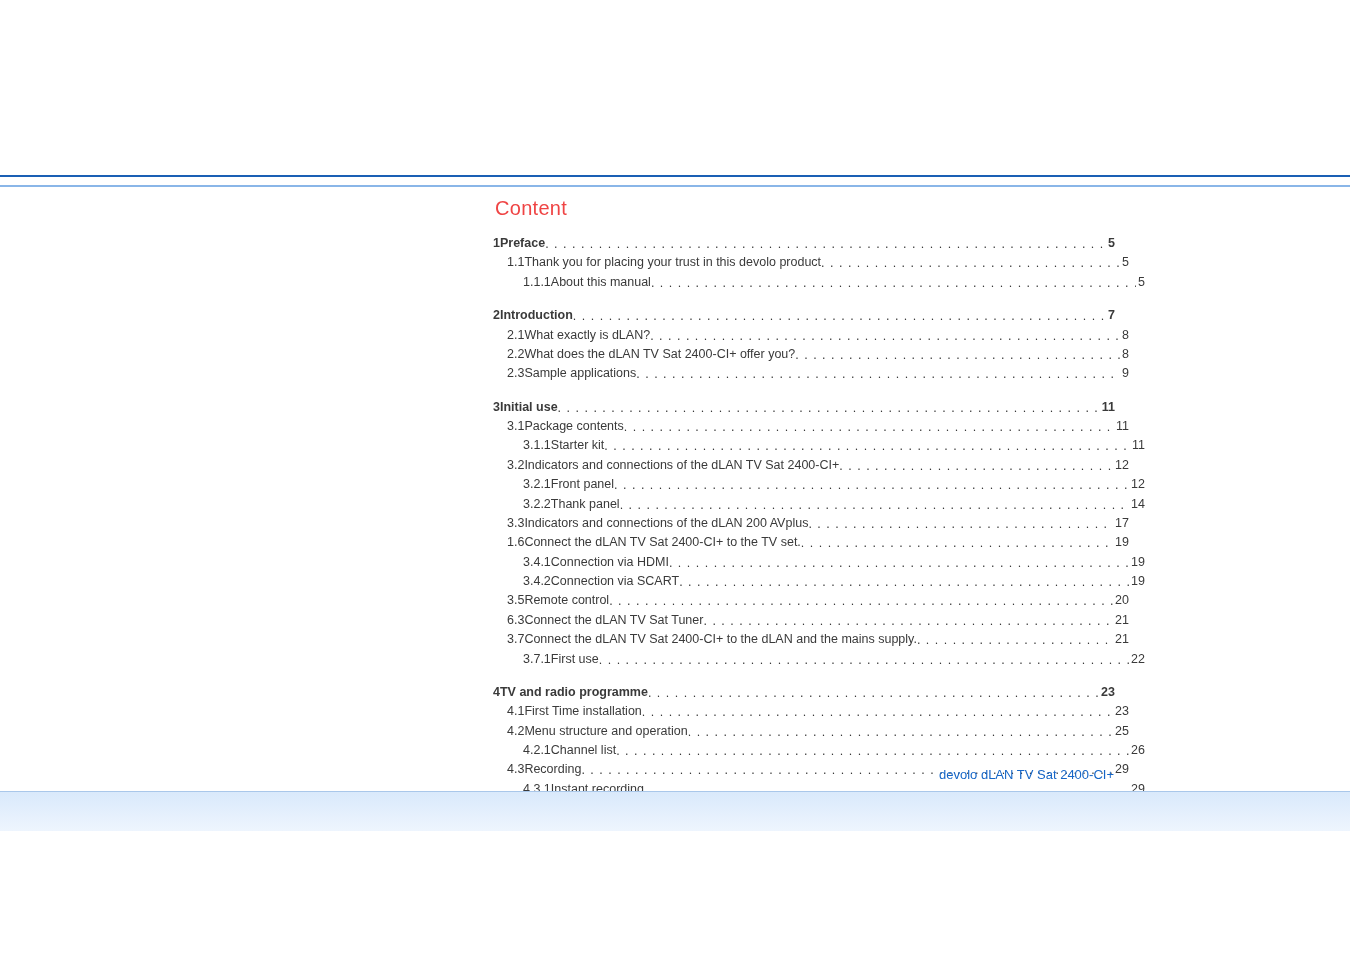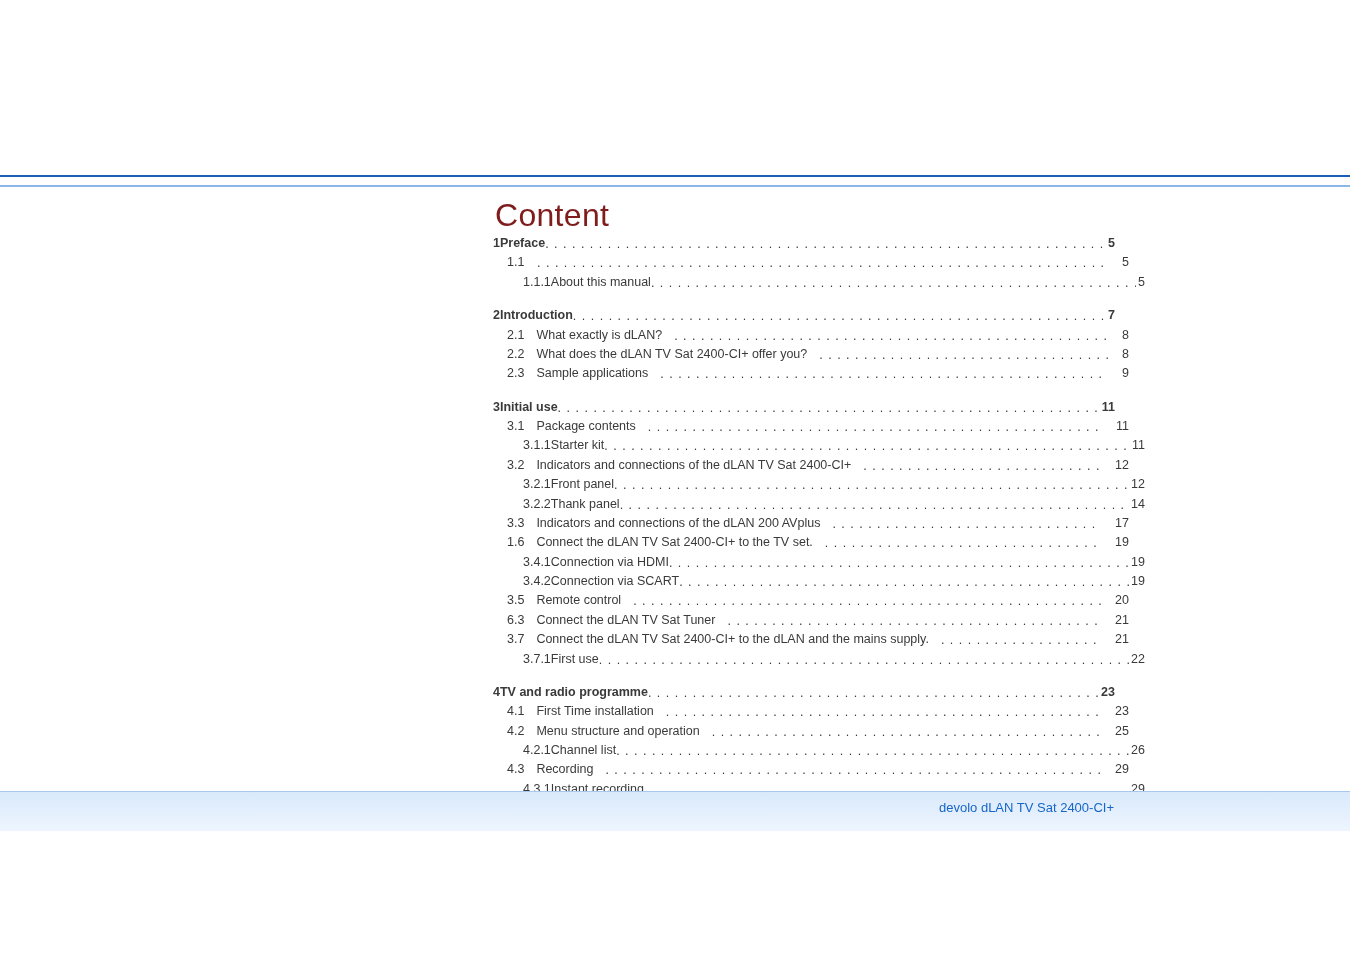--- a/index.html
+++ b/index.html
@@ -1,37 +1,37 @@
 <!DOCTYPE html>
 <html><head>
 <meta charset="utf-8">
 <style>
   * { box-sizing: border-box; margin: 0; padding: 0; }
   html, body { width: 1350px; height: 954px; background: #ffffff; font-family: "Segoe UI", Arial, sans-serif; color: #333333; }
   .page { width: 1350px; height: 954px; position: relative; }
   .topbar { position: absolute; top: 175px; left: 0; right: 0; height: 13px; }
   .topbar .line-dark { position: absolute; left: 0; right: 0; top: 0; height: 2px; background: #1a5fb4; }
   .topbar .line-light { position: absolute; left: 0; right: 0; top: 10px; height: 2px; background: #8ab6e8; }
-  .title { position: absolute; left: 495px; top: 197px; font-size: 32px; font-weight: 400; color: #7f1d1d; letter-spacing: 0.3px; }
+  .title { position: absolute; left: 495px; top: 197px; font-size: 20px; font-weight: 400; color: #ef4444; letter-spacing: 0.3px; }
   .toc { position: absolute; left: 493px; top: 234px; width: 622px; font-size: 12.5px; line-height: 1.55; color: #3a3a3a; }
   .section { margin-bottom: 14px; }
   .row { display: flex; align-items: baseline; white-space: nowrap; width: 100%; }
   .num-col { display:inline-block; }
   .num1 { width: 14px; font-weight: 600; }
   .num2 { width: 36px; }
   .num3 { width: 42px; }
-  .ind1 { margin-left: 14px; gap: 12px; }
+  .ind1 { margin-left: 14px; }
   .ind2 { margin-left: 30px; }
   .label { flex: 0 0 auto; }
   .bold { font-weight: 600; }
   .dots { flex: 1 1 auto; overflow: hidden; letter-spacing: 1px; color: #3a3a3a; position: relative; top: 1px; }
   .dots::after { content: " . . . . . . . . . . . . . . . . . . . . . . . . . . . . . . . . . . . . . . . . . . . . . . . . . . . . . . . . . . . . . . . . . . . . . . . . . . . . . . . . . . . . . . . . . . . . . . . . . . . . . . . . . . . . . . . . . . . . . . . . . . . . . . . ."; }
   .pg { flex: 0 0 auto; padding-left: 2px; }
   .footer-band { position: absolute; left: 0; right: 0; top: 791px; height: 40px; background: linear-gradient(to bottom, #d9e9fb 0%, #eef5fe 100%); border-top: 1px solid #a9c7ea; }
-  .footer-text { position: absolute; right: 236px; top: 800px; font-size: 13px; color: #1666c7; }
+  .footer-text { position: absolute; right: 236px; top: 767px; font-size: 13px; color: #1666c7; }
 </style>
 </head>
 <body>
 
 <div class="page">
   <div class="topbar">
     <div class="line-dark"></div>
     <div class="line-light"></div>
   </div>
 
@@ -41,20 +41,21 @@
 
     <div class="section">
       <div class="row">
         <span class="num-col num1 bold">1</span>
         <span class="label bold">Preface</span>
         <span class="dots"></span>
         <span class="pg bold">5</span>
       </div>
       <div class="row ind1">
         <span class="num-col num2">1.1</span>
+        <span class="label">Thank you for placing your trust in this devolo product</span>
         <span class="dots"></span>
         <span class="pg">5</span>
       </div>
       <div class="row ind2">
         <span class="num-col num3">1.1.1</span>
         <span class="label">About this manual</span>
         <span class="dots"></span>
         <span class="pg">5</span>
       </div>
     </div>

